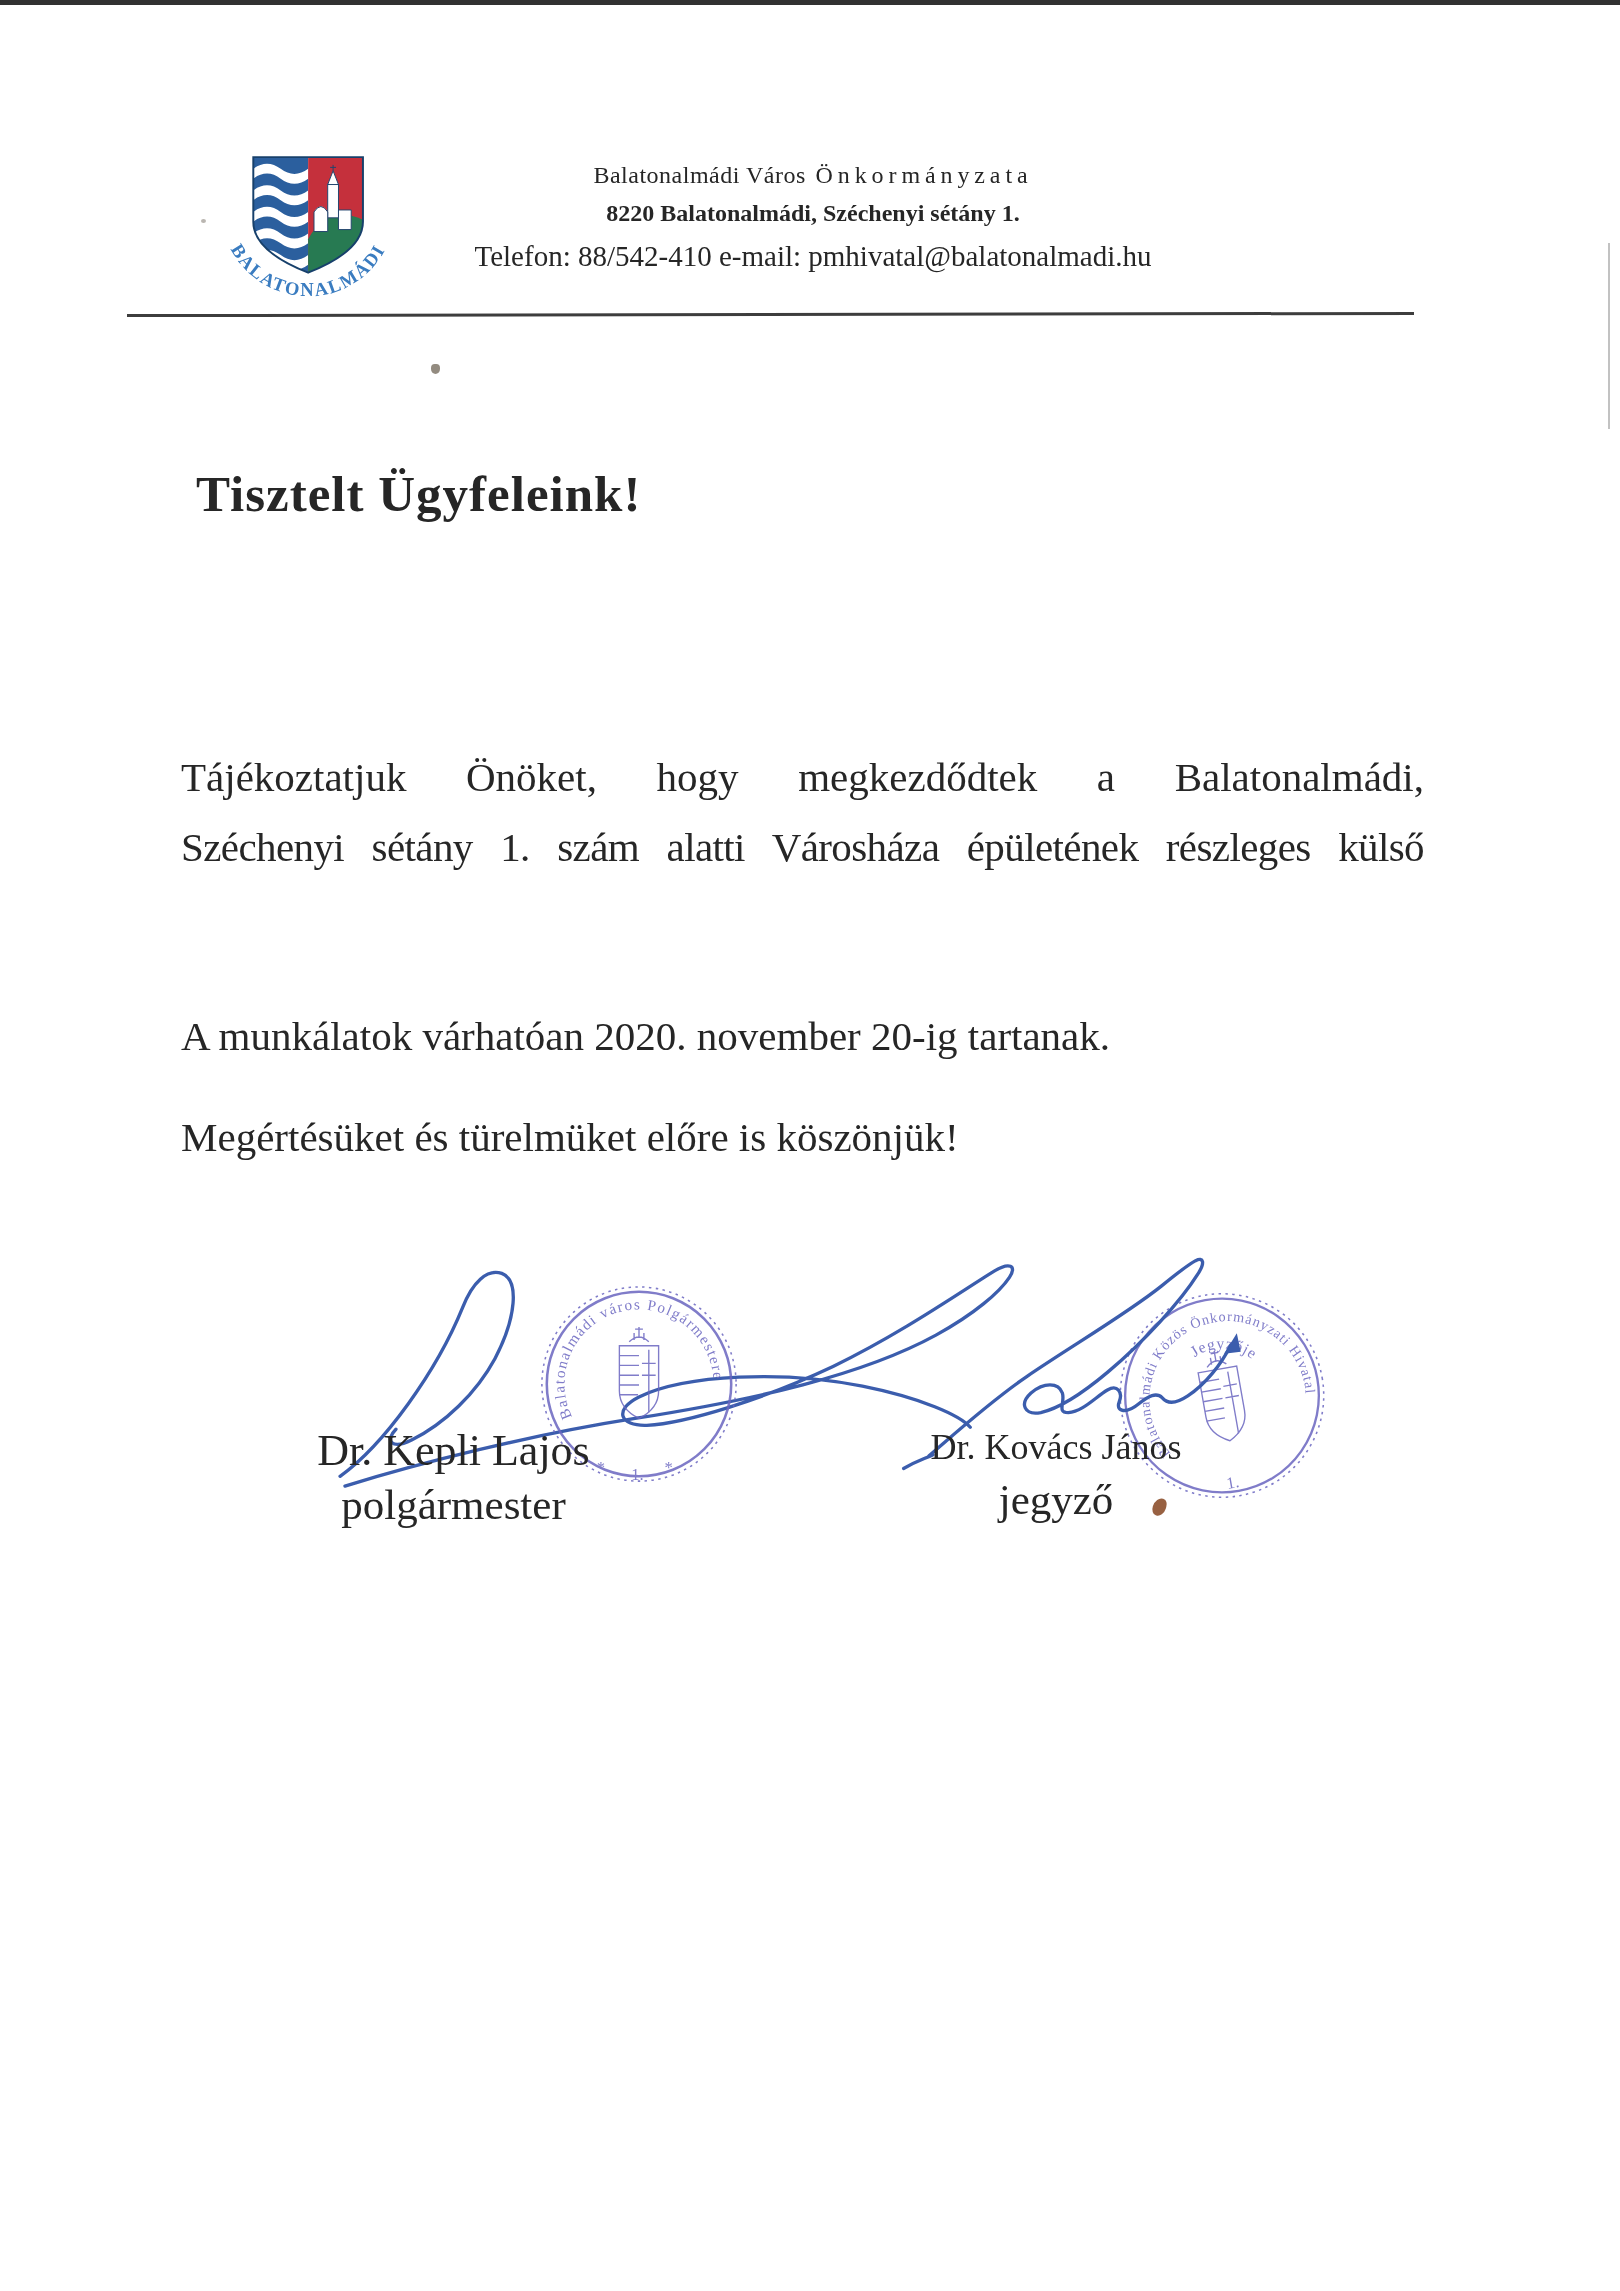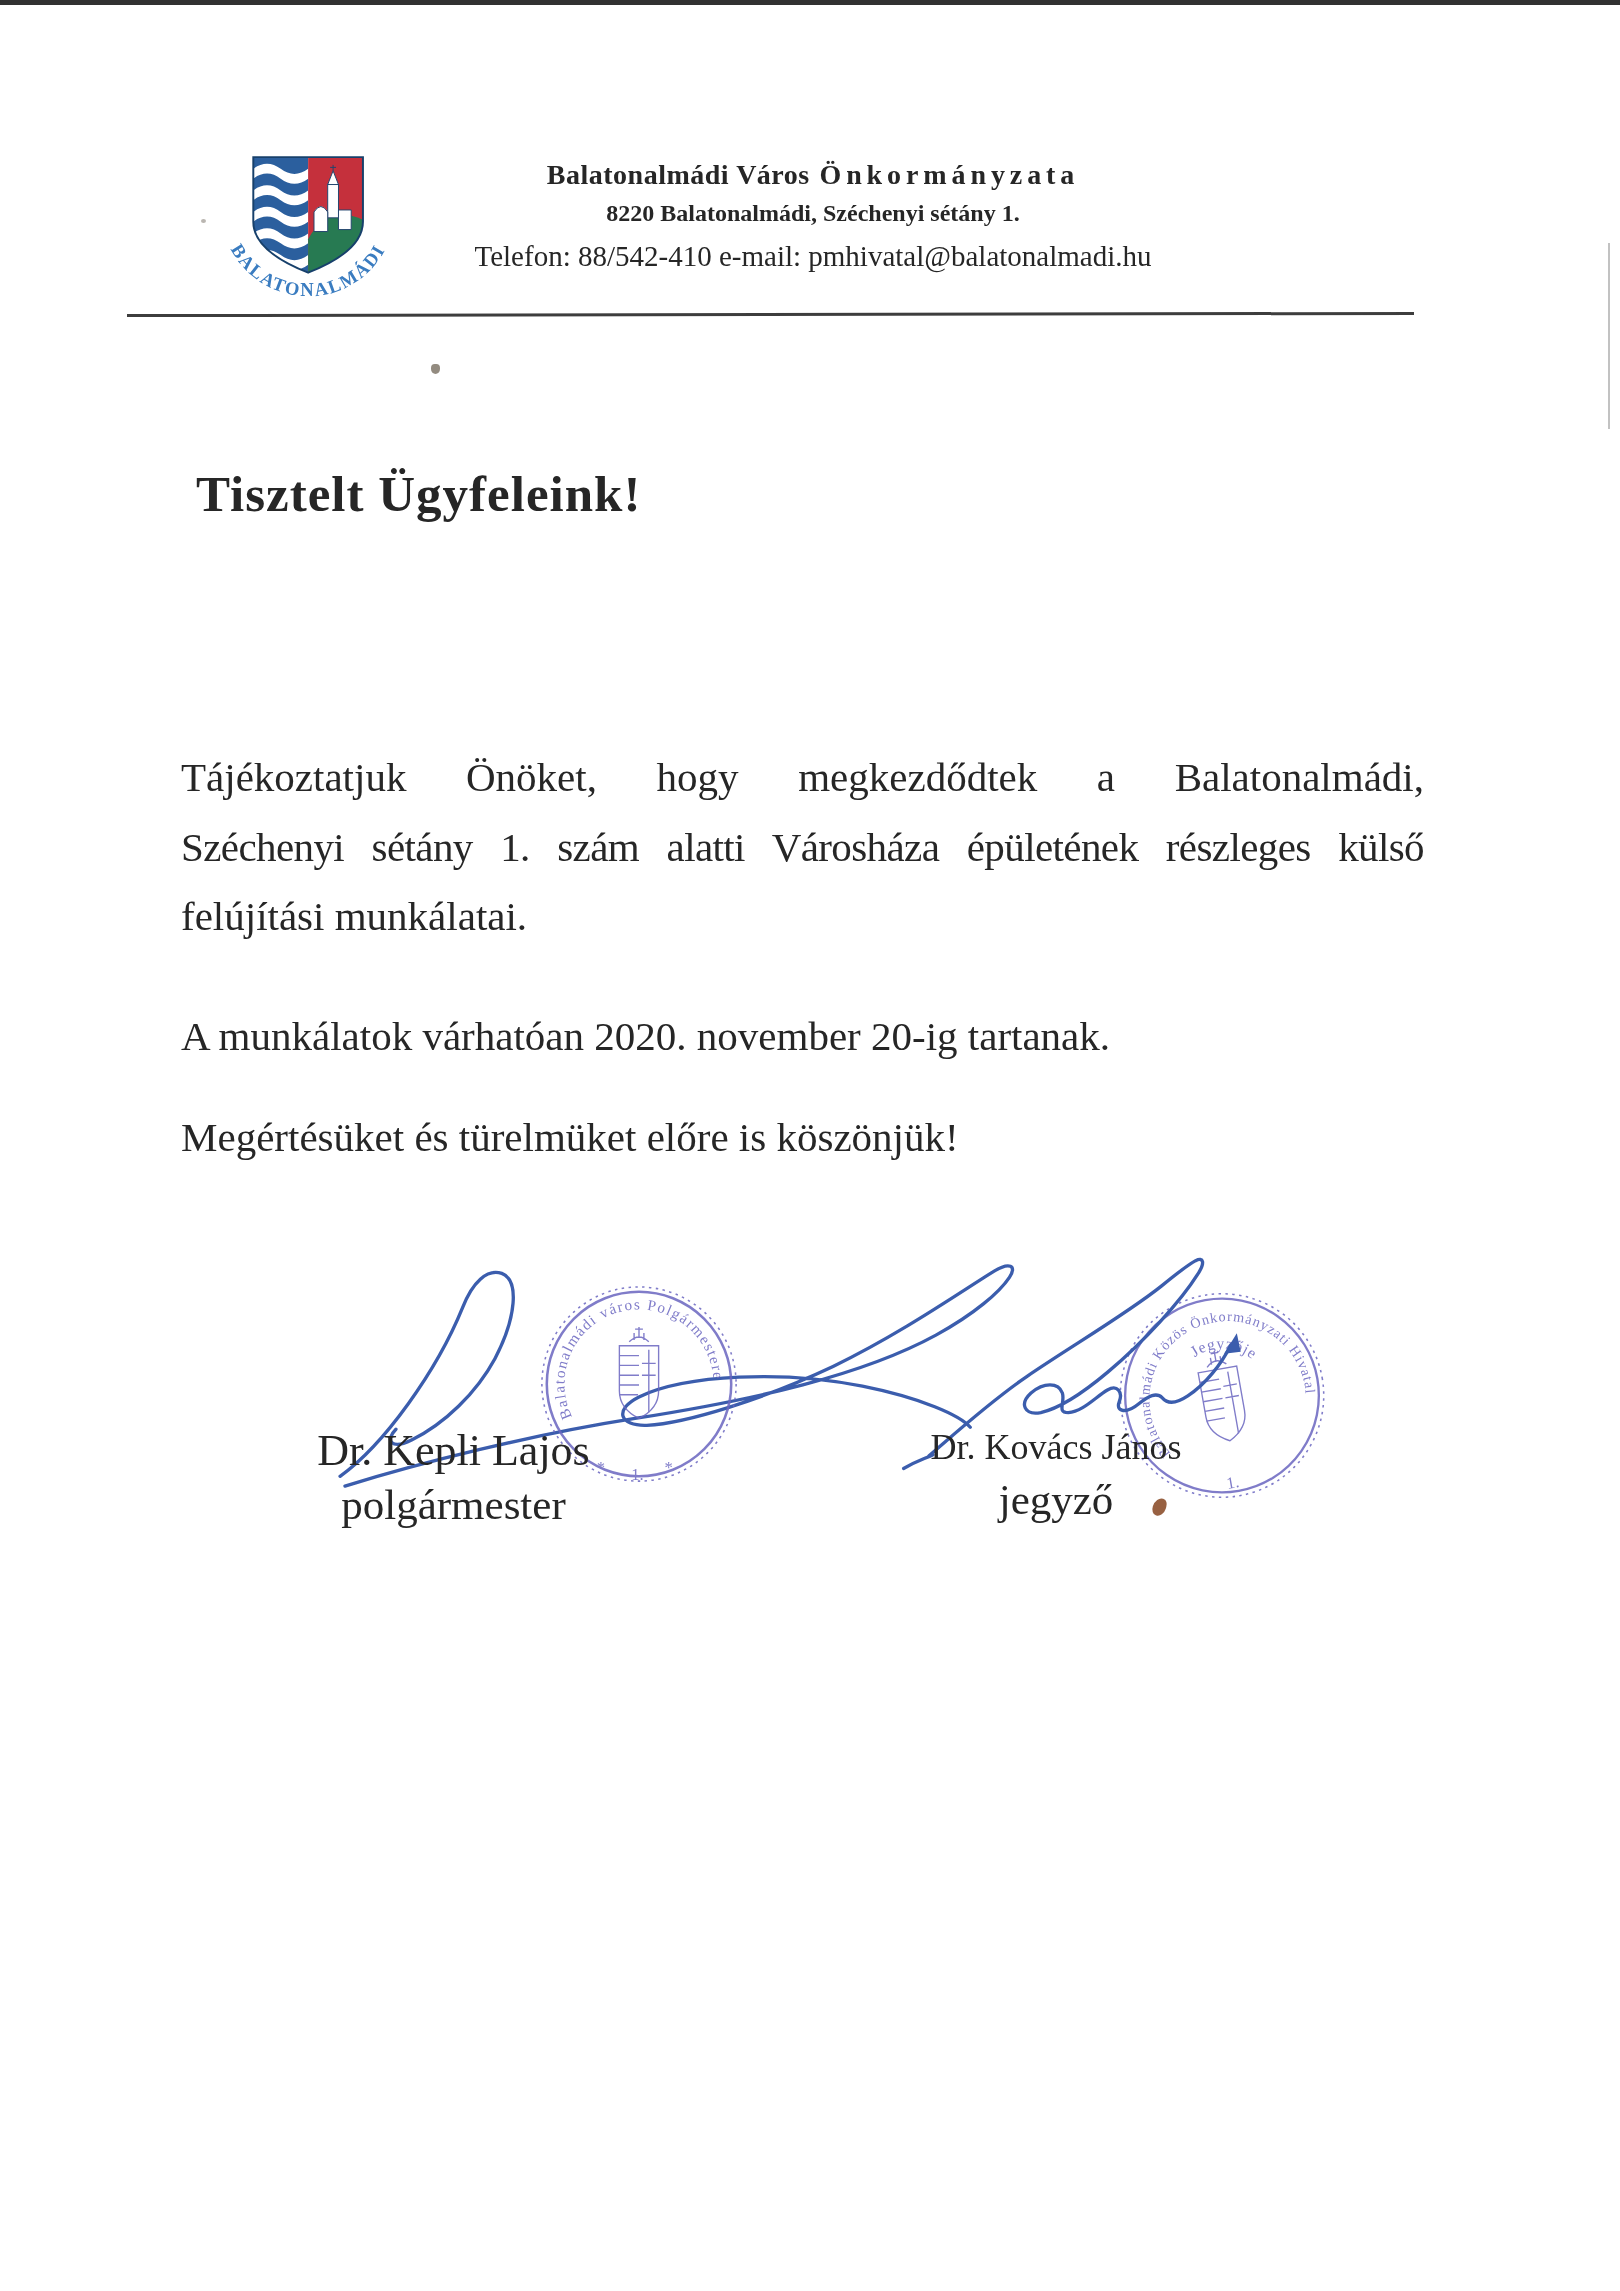--- a/index.html
+++ b/index.html
@@ -15,21 +15,21 @@
   .abs{position:absolute;}
   
   .scan-top-bar{left:0; top:0; width:1620px; height:4.9px; background:var(--scan-bar); opacity:.92;}
   .scan-right-line{left:1608px; top:243px; width:2px; height:186px; background:#8f8f8f; opacity:.55;}
   .speck{border-radius:50%;}
   .speck-a{left:201px; top:219px; width:4.9px; height:3.9px; background:#a9a49e; opacity:.8;}
   .speck-b{left:431px; top:364px; width:8.8px; height:9.8px; background:#8d8579; opacity:.95; border-radius:45% 45% 55% 55%;}
   .speck-c{left:1153px; top:1498px; width:12.7px; height:17.6px; background:var(--speck-brown); opacity:.88; border-radius:60% 40% 55% 45%; transform:rotate(18deg);}
   
   .header-block{left:421px; top:157px; width:784px; text-align:center; line-height:36px;}
-  .header-org{font-weight:bold; font-size:28px; letter-spacing:0.5px;}
+  .header-org{font-weight:normal; font-size:24px; letter-spacing:0.5px;}
   .header-org .spaced{letter-spacing:4.9px; margin-left:9.8px;}
   .header-address{font-weight:bold; font-size:24px; margin-top:2px;}
   .header-contact{font-size:29px; margin-top:7px;}
   .header-rule{left:127px; top:313px; width:1287px; height:2.9px; background:#2c2c2c; transform:rotate(-0.1deg); opacity:.92;}
   
   .doc-title{left:196px; top:465px; width:1176px; text-align:left; font-size:51px; font-weight:bold; letter-spacing:1px;}
   
   .body-line{left:181px; width:1243px; font-size:41px; line-height:69px; white-space:nowrap;}
   .just{text-align:justify; text-align-last:justify;}
   .tight{letter-spacing:-0.6px;}
@@ -100,21 +100,20 @@
     </div>
     <div class="header-address">8220 Balatonalmádi, Széchenyi sétány 1.</div>
     <div class="header-contact">Telefon: 88/542-410 e-mail: pmhivatal@balatonalmadi.hu</div>
   </div>
   <div class="abs header-rule"></div>
 
   <div class="abs doc-title">Tisztelt Ügyfeleink!</div>
 
   <div class="abs body-line just p1l1">Tájékoztatjuk Önöket, hogy megkezdődtek a Balatonalmádi,</div>
   <div class="abs body-line just tight p1l2">Széchenyi sétány 1. szám alatti Városháza épületének részleges külső</div>
-  <div class="abs body-line p1l3">felújítási munkálatai.</div>
   <div class="abs body-line p2">A munkálatok várhatóan 2020. november 20-ig tartanak.</div>
   <div class="abs body-line p3">Megértésüket és türelmüket előre is köszönjük!</div>
 
   <svg class="abs sig-svg" width="1620" height="2292" viewBox="0 0 1653 2338" style="pointer-events:none">
     <path class="sigstroke" d="M347,1506 C392,1474 446,1398 472,1334 C482,1308 497,1294 512,1299 C530,1306 527,1344 505,1386 C486,1421 454,1452 420,1469 C400,1479 392,1470 404,1458"></path>
     <path class="sigstroke" d="M352,1516 C430,1492 540,1464 648,1447 C770,1428 880,1403 955,1362 C995,1340 1020,1318 1030,1303 C1038,1291 1030,1287 1014,1297 C980,1318 920,1360 850,1394 C780,1427 700,1452 660,1454 C632,1455 626,1438 652,1425 C700,1402 800,1398 880,1414 C940,1426 980,1444 990,1456"></path>
   </svg>
 
   <svg class="abs stamp-svg stamp-left" width="206" height="208" viewBox="0 0 210 212">
     <defs>

